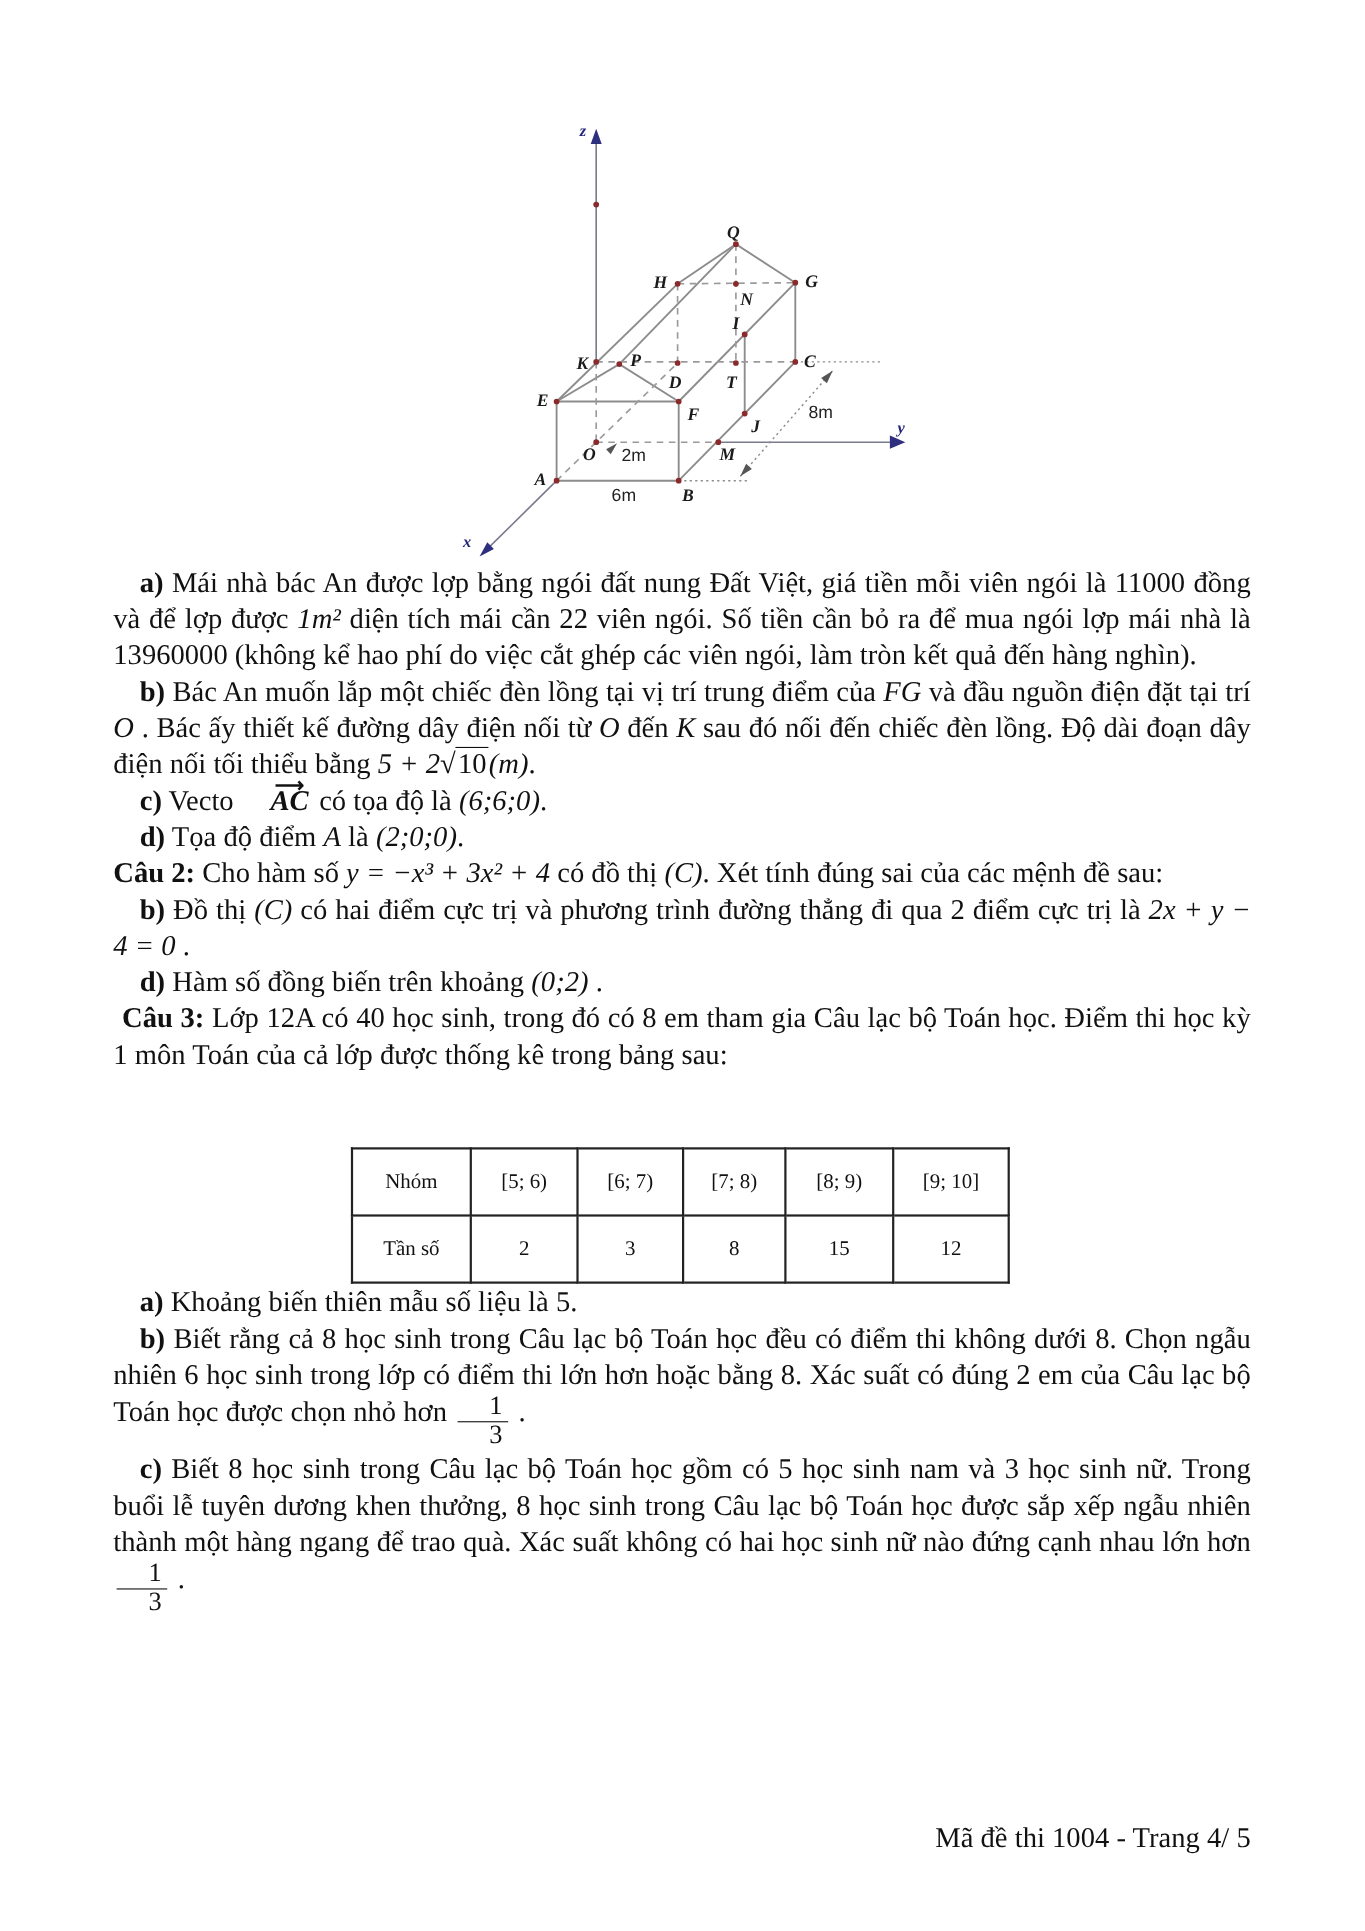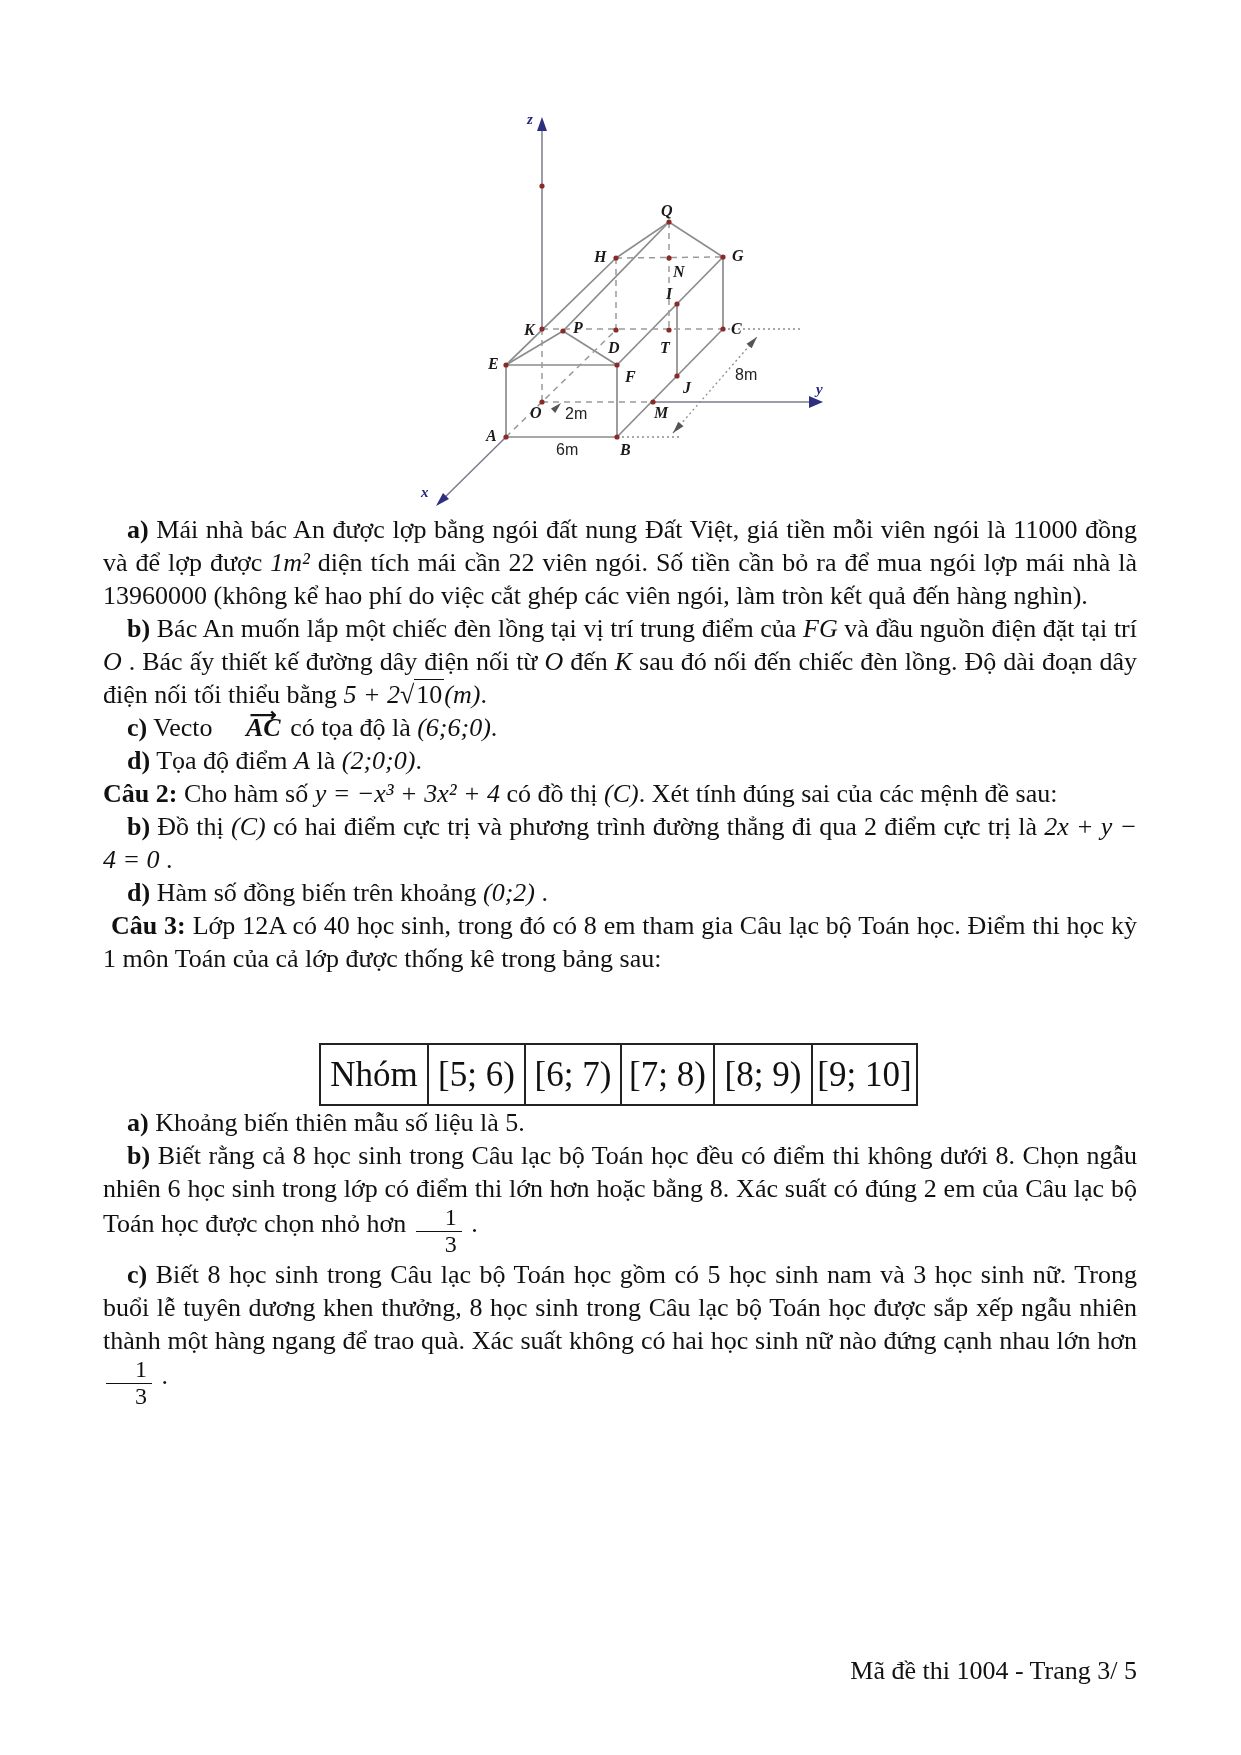--- a/index.html
+++ b/index.html
@@ -38,21 +38,21 @@
   .fden{display:block;}
   
   .vec{font-style:italic;position:relative;display:inline-block;padding:0 3px;font-weight:bold;}
   .vec::after{content:"\27F6";position:absolute;left:0;top:-0.72em;width:100%;text-align:center;
               font-size:0.72em;font-style:normal;}
   
   .radic{font-style:normal;}
   .radicand{border-top:1.7px solid #111;padding:0 2px;font-style:normal;}
   
   #freq-table-wrap{margin-top:68px;margin-left:216px;}
-  table.freq{border-collapse:collapse;font-size:35px;text-align:center;}
+  table.freq{border-collapse:collapse;font-size:19px;text-align:center;}
   table.freq td{border:2px solid #222;height:59px;padding:0;}
   .c0{width:106px;} .c1{width:95px;} .c2{width:94px;} .c3{width:91px;margin-top:48px;} .c4{width:96px;} .c5{width:103px;}
   
   #footer{position:absolute;top:1656px;right:104px;font-size:26px;}
 </style>
 </head>
 <body>
 
 <div>
 
@@ -157,24 +157,32 @@
       <table class="freq">
         <tbody>
             <tr>
           <td class="c0">Nhóm</td>
           <td class="c1">[5; 6)</td>
           <td class="c2">[6; 7)</td>
           <td class="c3">[7; 8)</td>
           <td class="c4">[8; 9)</td>
           <td class="c5">[9; 10]</td>
         </tr>
+        <tr>
+          <td>Tần số</td>
+          <td>2</td>
+          <td>3</td>
+          <td>8</td>
+          <td>15</td>
+          <td>12</td>
+        </tr>
       </tbody>
         </table>
     </div>
 
     <p class="item cau3a"><b>a)</b> Khoảng biến thiên mẫu số liệu là 5.</p>
     <p class="item"><b>b)</b> Biết rằng cả 8 học sinh trong Câu lạc bộ Toán học đều có điểm thi không dưới 8. Chọn ngẫu nhiên 6 học sinh trong lớp có điểm thi lớn hơn hoặc bằng 8. Xác suất có đúng 2 em của Câu lạc bộ Toán học được chọn nhỏ hơn <span class="frac"><span class="fnum">1</span><span class="fden">3</span></span> .</p>
     <p class="item"><b>c)</b> Biết 8 học sinh trong Câu lạc bộ Toán học gồm có 5 học sinh nam và 3 học sinh nữ. Trong buổi lễ tuyên dương khen thưởng, 8 học sinh trong Câu lạc bộ Toán học được sắp xếp ngẫu nhiên thành một hàng ngang để trao quà. Xác suất không có hai học sinh nữ nào đứng cạnh nhau lớn hơn <span class="frac"><span class="fnum">1</span><span class="fden">3</span></span> .</p>
   </div>
 
-  <div id="footer">Mã đề thi 1004 - Trang 3/ 5</div>
+  <div id="footer">Mã đề thi 1004 - Trang 4/ 5</div>
 
 </div>
 
 </body></html>

